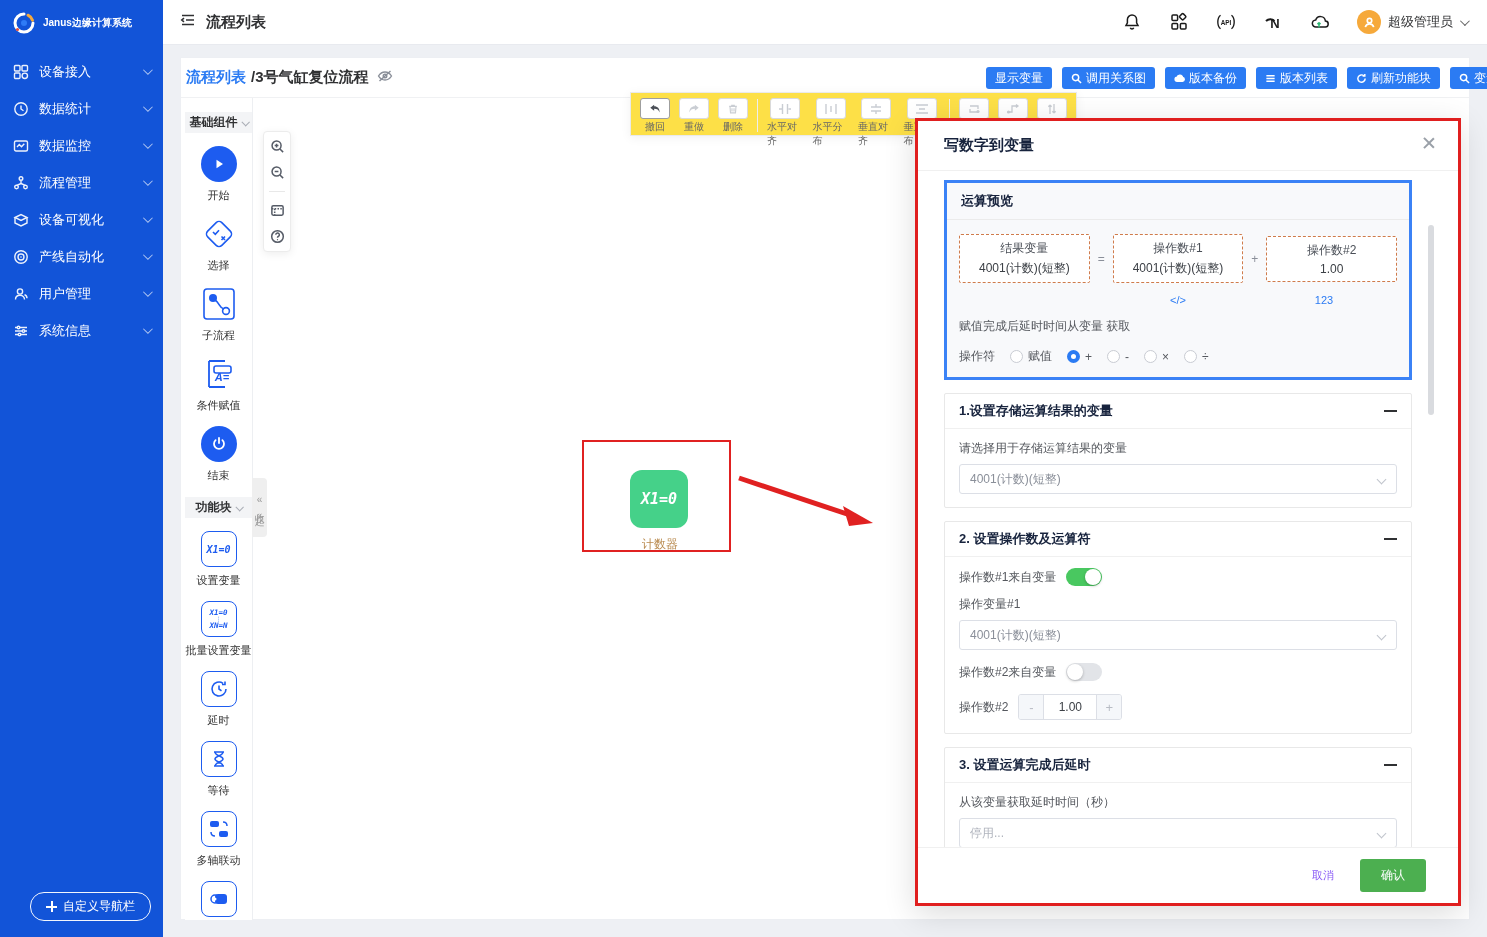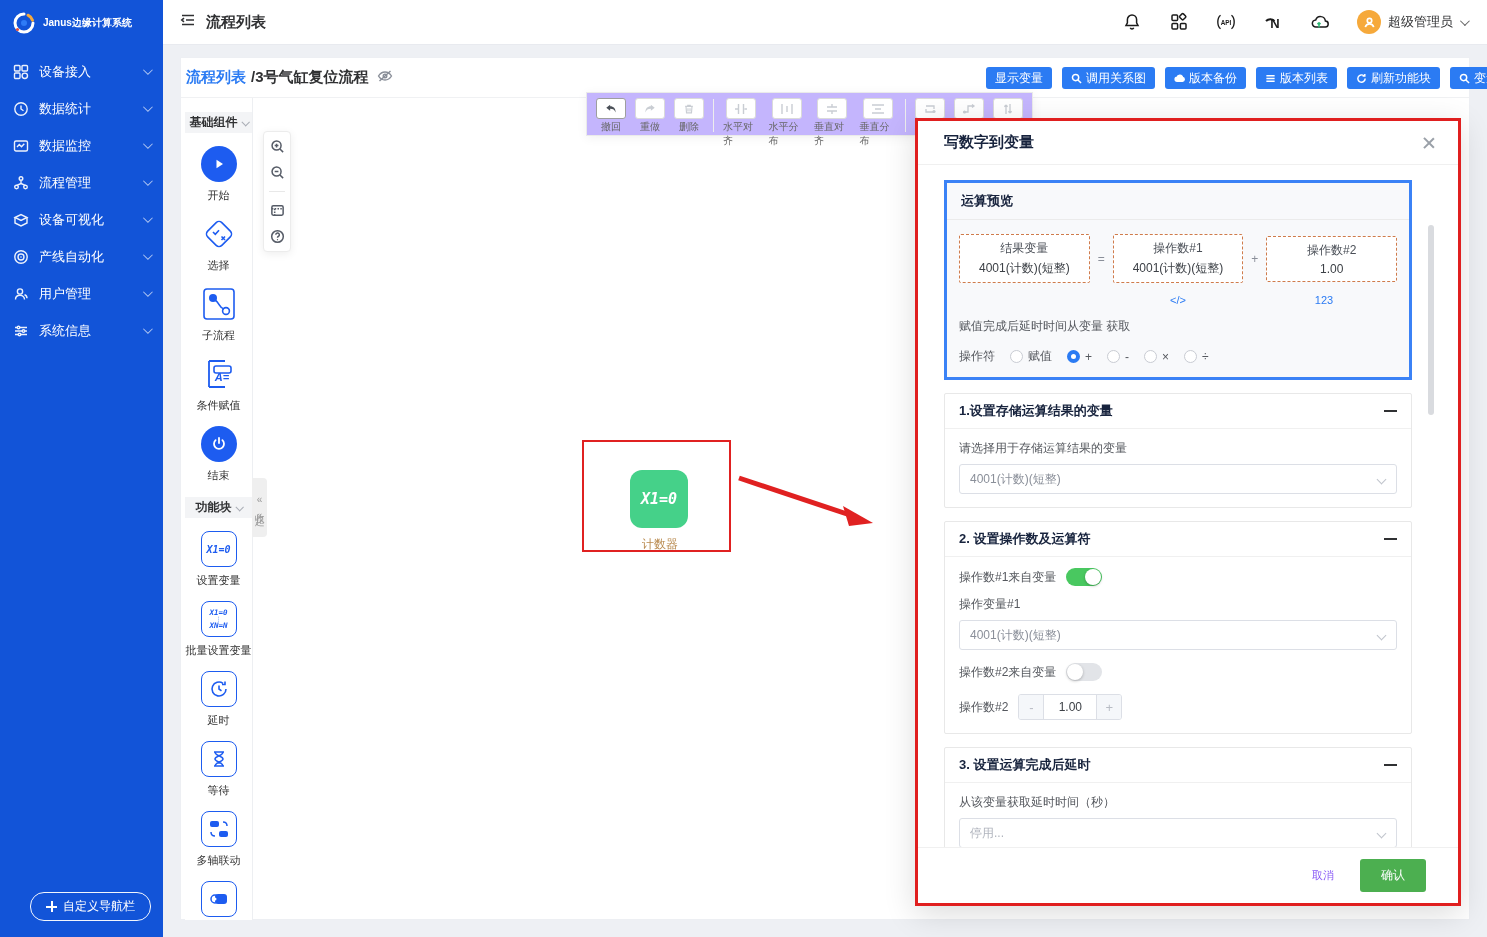--- a/index.html
+++ b/index.html
@@ -56,36 +56,36 @@
   .seg{font-family:"DejaVu Sans Mono",monospace;font-style:italic;font-weight:bold;}
   .pal-divider{position:absolute;left:252px;top:98px;width:1px;height:822px;background:#edeff2;z-index:2;}
   .collapse-tab{position:absolute;left:252px;top:478px;width:15px;height:59px;background:#efefef;border-radius:0 4px 4px 0;z-index:4;display:flex;flex-direction:column;align-items:center;justify-content:center;font-size:10px;color:#9a9a9a;cursor:pointer;line-height:1.15;}
 
   
   .zoom-panel{position:absolute;left:263px;top:131px;width:28px;background:#fff;border:1px solid #ececec;border-radius:4px;box-shadow:0 2px 8px rgba(0,0,0,.07);display:flex;flex-direction:column;align-items:center;padding:7px 0;gap:11px;z-index:4;}
   .zoom-panel svg{width:15px;height:15px;stroke:#555b66;fill:none;stroke-width:1.6;display:block;cursor:pointer;}
   .zp-sep{width:16px;height:1px;background:#e8e8e8;}
 
   
-  .fl-toolbar{position:absolute;left:586px;top:92px;width:447px;height:44px;background:#c4b5fd;border:1px solid #eaeaea;box-shadow:0 2px 10px rgba(0,0,0,.06);display:flex;align-items:flex-start;padding:5px 9px;gap:9px;z-index:5;}
+  .fl-toolbar{position:absolute;left:630px;top:92px;width:447px;height:44px;background:#fde047;border:1px solid #eaeaea;box-shadow:0 2px 10px rgba(0,0,0,.06);display:flex;align-items:flex-start;padding:5px 9px;gap:9px;z-index:5;}
   .tbtn{display:flex;flex-direction:column;align-items:center;gap:1px;font-size:10px;color:#666;cursor:pointer;}
   .tbtn .ic{width:30px;height:21px;border:1px solid #dadada;border-radius:3px;display:flex;align-items:center;justify-content:center;background:#fff;}
   .tbtn.active .ic{border-color:#9e9e9e;}
   .tbtn svg{width:14px;height:12px;display:block;}
   .tb-sep{width:1px;height:33px;background:#ededed;margin-top:1px;}
 
   
   .node{position:absolute;left:630px;top:470px;width:58px;height:58px;border-radius:12px;background:#45d189;display:flex;align-items:center;justify-content:center;color:#fff;font-size:15px;z-index:3;cursor:pointer;}
   .node-label{position:absolute;left:600px;top:536px;width:120px;text-align:center;font-size:12px;color:#b98a4e;z-index:3;}
   .anno-rect{position:absolute;left:582px;top:440px;width:149px;height:112px;border:2px solid #e02121;z-index:6;}
   .anno-arrow{position:absolute;left:735px;top:468px;z-index:6;}
 
   
   .modal{position:absolute;left:915px;top:118px;width:546px;height:788px;background:#fff;border:3px solid #e01f1f;box-shadow:0 8px 30px rgba(0,0,0,.14);z-index:10;}
-  .modal-head{height:44px;display:flex;align-items:center;padding:0 26px;border-bottom:1px solid #f0f0f0;font-size:15px;font-weight:bold;color:#17233d;}
+  .modal-head{height:50px;display:flex;align-items:center;padding:0 26px;border-bottom:1px solid #f0f0f0;font-size:15px;font-weight:bold;color:#17233d;}
   .close-ic{position:absolute;right:22px;top:15px;width:14px;height:14px;cursor:pointer;}
   .close-ic:before,.close-ic:after{content:"";position:absolute;left:6px;top:0;width:1.6px;height:14px;background:#9aa0a8;}
   .close-ic:before{transform:rotate(45deg);}
   .close-ic:after{transform:rotate(-45deg);}
   .modal-body{position:absolute;top:45px;left:0;right:0;bottom:56px;padding:14px 46px 0 26px;overflow:hidden;}
   .m-scroll{position:absolute;right:24px;top:104px;width:6px;height:190px;border-radius:3px;background:#d9dbdf;cursor:pointer;}
 
   .preview{background:#f8f9fb;border:3px solid #3b82f6;}
   .pv-head{padding:9px 14px;font-size:13px;font-weight:bold;color:#17233d;border-bottom:1px solid #ebebeb;}
   .pv-body{padding:14px 12px 12px;}

